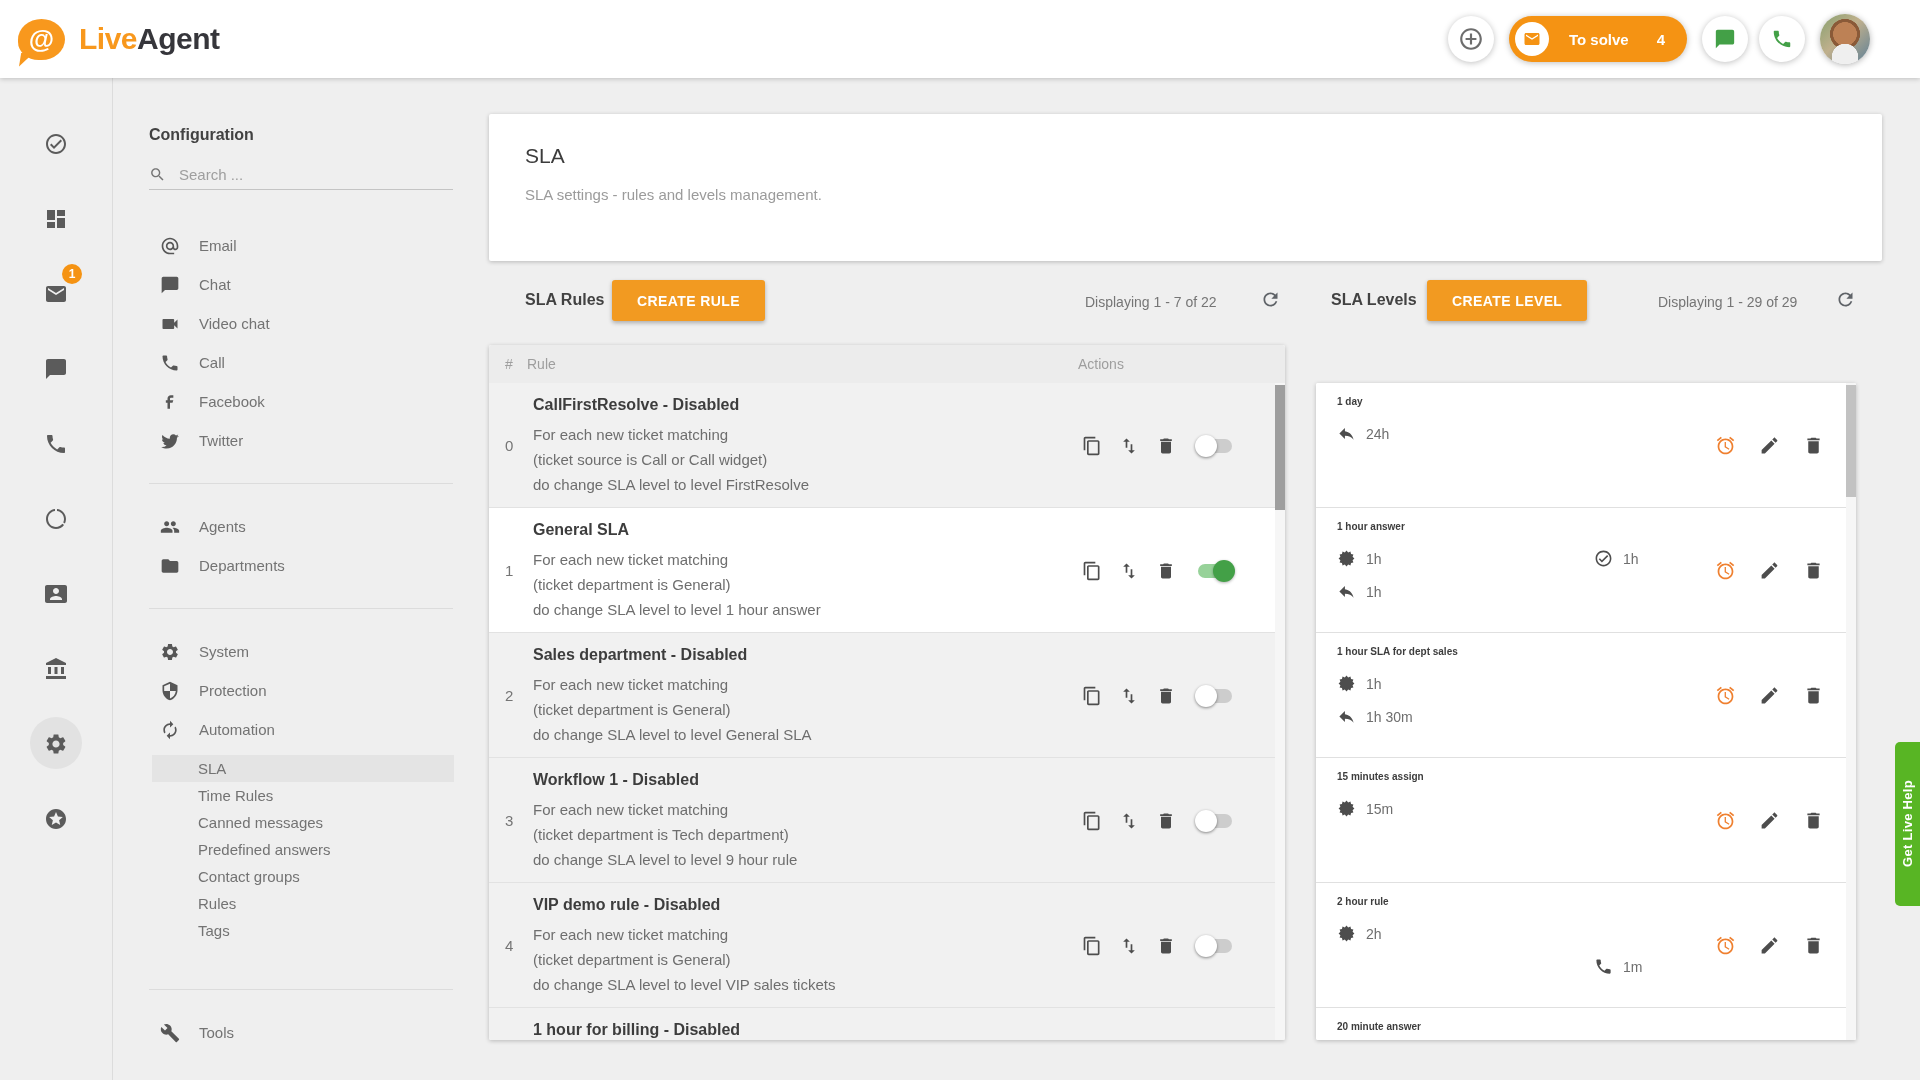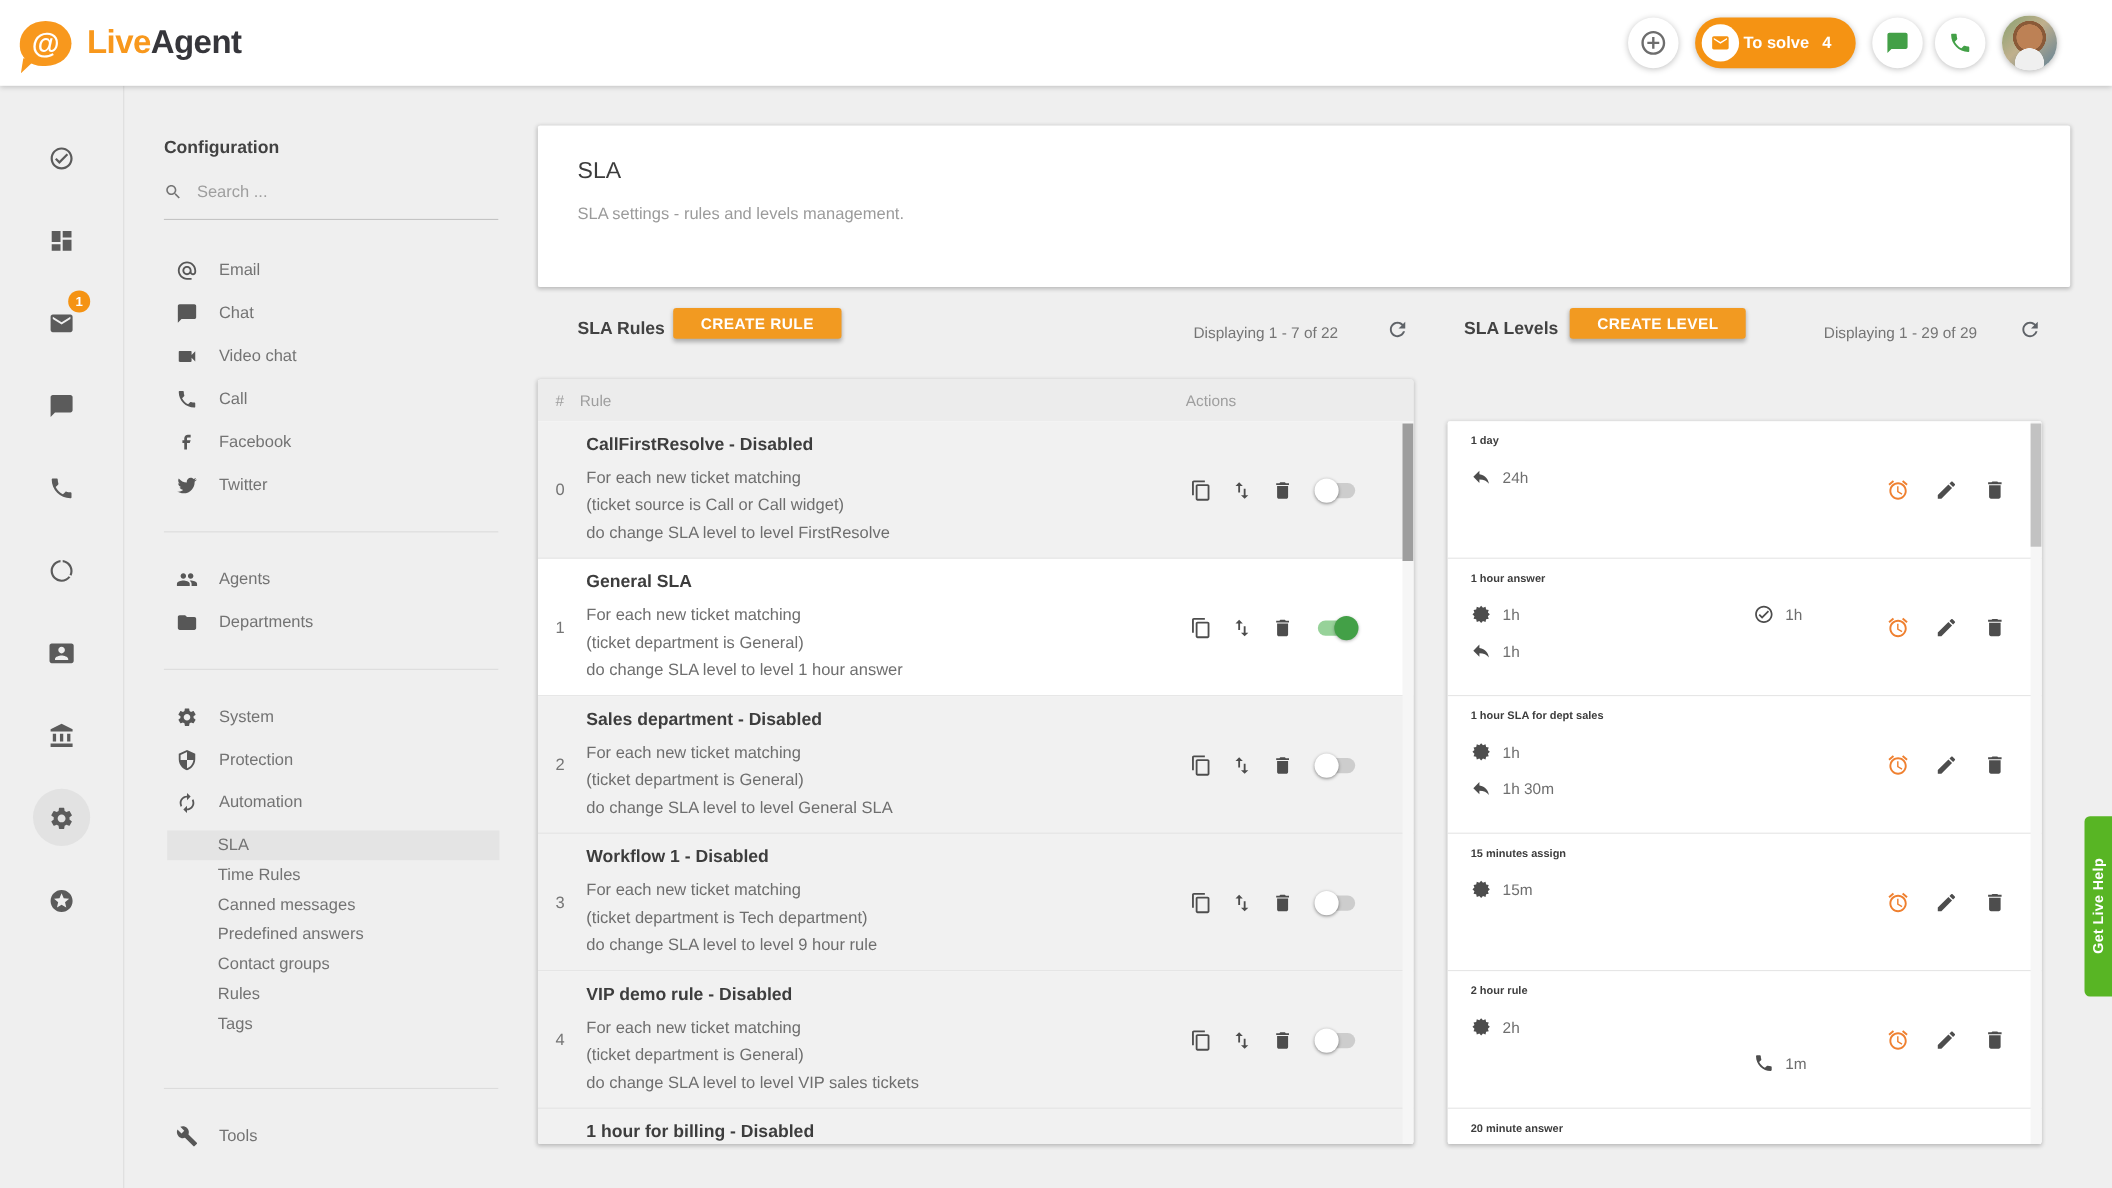--- a/index.html
+++ b/index.html
@@ -14,21 +14,21 @@
   .logo-bubble{width:47px;height:41px;background:#f8981d;border-radius:50% 50% 50% 44%;position:relative;
     color:#fff;font-size:26px;font-weight:bold;display:flex;align-items:center;justify-content:center}
   .logo-bubble::after{content:"";position:absolute;left:1px;bottom:-7px;width:15px;height:14px;background:#f8981d;
     clip-path:polygon(0 100%,100% 0,15% 0)}
   .logo-text{font-size:30px;font-weight:bold;letter-spacing:-.5px}
   .lt-live{color:#f8981d}.lt-agent{color:#36363b}
   .top-actions{display:flex;align-items:center;gap:11px;padding-right:50px}
   .circle-btn{width:46px;height:46px;border-radius:50%;background:#fff;border:none;cursor:pointer;
     box-shadow:0 1px 6px rgba(0,0,0,.25);display:flex;align-items:center;justify-content:center}
   .tosolve{height:46px;border-radius:23px;background:#f59313;border:none;cursor:pointer;margin:0 4px;
-    display:flex;align-items:center;gap:4px;padding:0 22px 0 6px;color:#fff;font-size:15px;font-weight:bold;
+    display:flex;align-items:center;gap:20px;padding:0 22px 0 6px;color:#fff;font-size:15px;font-weight:bold;
     box-shadow:0 1px 6px rgba(0,0,0,.25)}
   .ts-icon{width:34px;height:34px;background:#fff;border-radius:50%;display:flex;align-items:center;justify-content:center}
   .ts-count{margin-left:8px}
   .avatar{width:50px;height:50px;border-radius:50%;box-shadow:0 1px 6px rgba(0,0,0,.3);margin-left:4px;cursor:pointer;
     background:
       radial-gradient(circle at 50% 86%, #efefef 0 26%, rgba(0,0,0,0) 27%),
       radial-gradient(circle at 50% 40%, #bd8155 0 30%, #8a5a38 31% 38%, rgba(0,0,0,0) 39%),
       linear-gradient(135deg,#87a06f 0%,#c0b08d 45%,#5d7f97 100%)}
 
   
@@ -38,21 +38,21 @@
   .rail-item svg{width:24px;height:24px;fill:#5b5b5b}
   .rail-item.active::before{content:"";position:absolute;left:2px;top:11px;width:52px;height:52px;border-radius:50%;background:#e2e2e2}
   .rail-item.active svg{position:relative}
   .rail-badge{position:absolute;top:8px;right:2px;min-width:20px;height:20px;border-radius:10px;background:#f59313;
     color:#fff;font-size:12px;font-weight:bold;display:flex;align-items:center;justify-content:center}
 
   
   .sidebar{position:absolute;left:114px;top:78px;width:366px;height:1002px}
   .sb-title{position:absolute;left:35px;top:48px;font-size:16px;font-weight:bold;color:#424242}
   .search{position:absolute;left:35px;top:88px;width:304px;border-bottom:1px solid #c4c4c4;
-    display:flex;align-items:center;gap:13px;padding-bottom:16px}
+    display:flex;align-items:center;gap:13px;padding-bottom:6px}
   .search svg{width:17px;height:17px;fill:#757575}
   .search input{border:none;background:transparent;outline:none;font-size:15px;color:#555;width:240px;
     font-family:"Liberation Sans",sans-serif}
   .search input::placeholder{color:#9e9e9e}
   .sb-nav{position:absolute;left:0;top:148px;width:366px}
   .sb-item{display:flex;align-items:center;gap:19px;height:39px;padding-left:46px;font-size:15px;color:#737373;cursor:pointer}
   .sb-item svg{width:20px;height:20px;fill:#575757;flex:0 0 auto}
   .sb-item.sub{height:27px;width:302px;margin-left:38px;padding-left:46px}
   .sb-item.sub.active{background:#e4e4e4}
   .sb-divider{height:1px;background:#dcdcdc;width:304px;margin:23px 0 23px 35px}
@@ -60,21 +60,21 @@
   .sb-gap-lg{height:22px}
 
   
   .card{position:absolute;background:#fff;box-shadow:0 1px 4px rgba(0,0,0,.23);border-radius:2px}
   .head-card{left:489px;top:114px;width:1393px;height:147px}
   .page-title{position:absolute;left:36px;top:30px;font-size:21px;color:#3c3c3c;font-weight:500}
   .page-subtitle{position:absolute;left:36px;top:72px;font-size:15px;color:#9b9b9b}
 
   
   .tb-label{position:absolute;font-size:16px;font-weight:bold;color:#424242}
-  .orange-btn{position:absolute;height:28px;padding:0 25px;background:#f29a21;border:none;border-radius:3px;cursor:pointer;
+  .orange-btn{position:absolute;height:41px;padding:0 25px;background:#f29a21;border:none;border-radius:3px;cursor:pointer;
     color:#fff;font-size:14px;font-weight:bold;letter-spacing:.4px;box-shadow:0 2px 4px rgba(0,0,0,.28);
     font-family:"Liberation Sans",sans-serif}
   .displaying{position:absolute;font-size:14px;color:#757575}
   .refresh-btn{position:absolute;width:24px;height:24px;border:none;background:none;cursor:pointer;padding:0}
   .refresh-btn svg{width:21px;height:21px;fill:#5f6368}
 
   
   .rules-card{left:489px;top:345px;width:796px;height:695px;overflow:hidden}
   .thead{height:38px;background:#ececec;position:relative;font-size:14px;color:#9e9e9e}
   .th-num{position:absolute;left:16px;top:11px}

